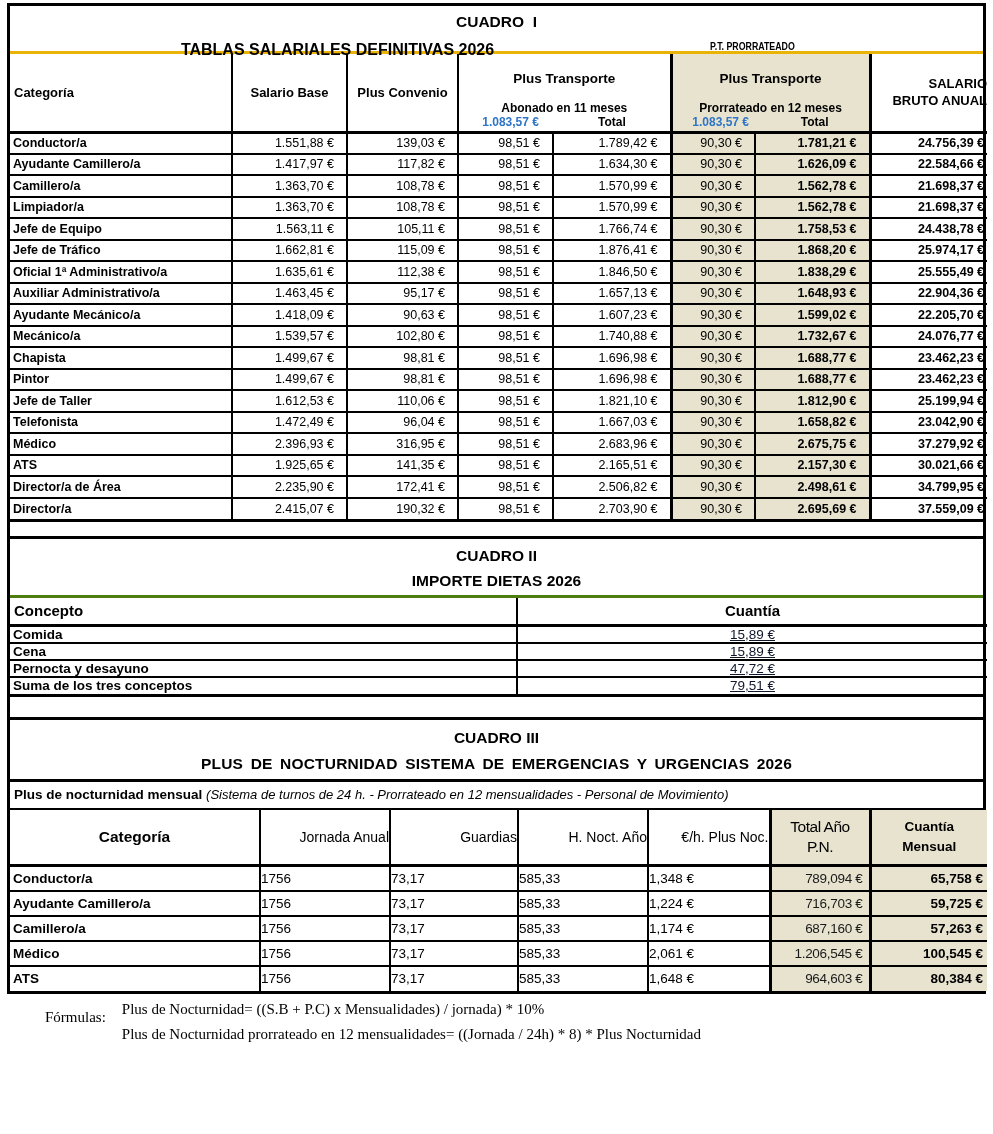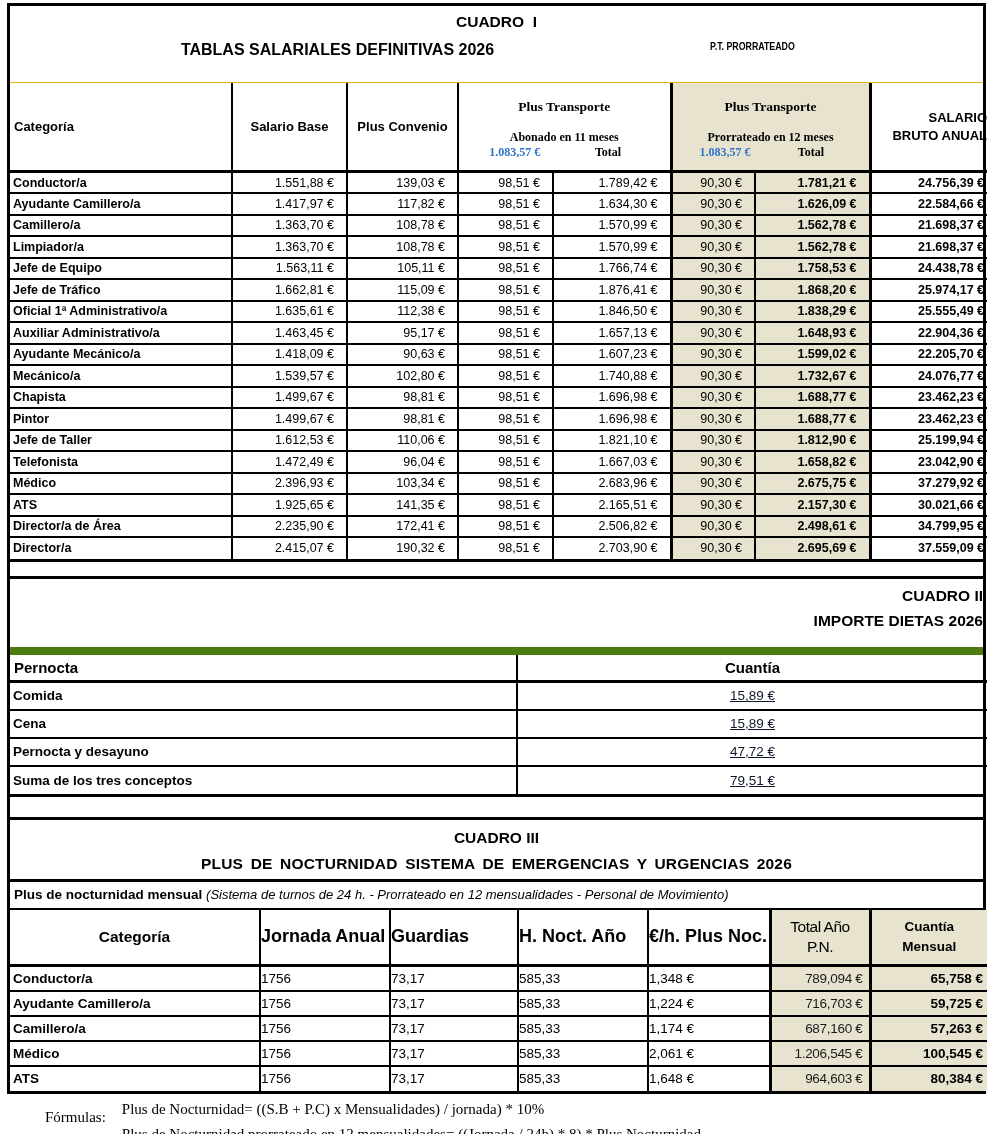--- a/index.html
+++ b/index.html
@@ -17,64 +17,64 @@
   .gap2 { height: 20px; }
 
   
   table { border-collapse: collapse; border-style: hidden; width: 100%; table-layout: fixed; }
   th, td { border: 2px solid #000; }
 
   .beige { background: #e7e3cf; }
   .blue  { color: #2e74c8; }
 
   
-  .t1-title { position: relative; height: 77px; border-bottom: 1px solid #eab308; }
+  .t1-title { position: relative; height: 48px; border-bottom: 3px solid #eab308; }
   .t1-l1 { text-align: center; padding-top: 7px; font-weight: bold; font-size: 15.5px; white-space: pre; }
   .t1-l2 { position: absolute; top: 35px; left: 0; width: 655px; text-align: center; font-weight: bold; font-size: 16px; }
   .pt-label { position: absolute; top: 34px; left: 700px; font-size: 11px; font-weight: bold;
               transform: scaleX(0.8); transform-origin: left center; white-space: nowrap; }
 
   .tbl1 col.w-cat  { width: 222px; }
   .tbl1 col.w-sb   { width: 115px; }
   .tbl1 col.w-pc   { width: 111px; }
   .tbl1 col.w-pt11 { width: 95px;  }
   .tbl1 col.w-t11  { width: 118px; }
   .tbl1 col.w-pt12 { width: 84px;  }
   .tbl1 col.w-t12  { width: 115px; }
   .tbl1 col.w-sba  { width: 117px; }
 
   .tbl1 thead th { height: 78px; border-bottom: 3px solid #000; font-size: 13px; }
   .h-cat { text-align: left; padding-left: 4px; font-size: 16px; vertical-align: middle; }
   .h-c   { text-align: center; vertical-align: middle; font-size: 13px; }
-  .h-pt  { vertical-align: bottom; padding: 8px; font-family: Liberation Serif, serif; }
+  .h-pt  { vertical-align: bottom; padding: 0; }
   .pt-top { text-align: center; font-size: 13.5px; margin-bottom: 15px; margin-top: 8px; }
   .pt-mid { text-align: center; font-size: 12px; }
   .pt-bot { display: flex; padding: 0 4px 2px 4px; font-size: 12px; }
   .pt-bot .blue { width: 47%; text-align: center; font-weight: bold; }
   .pt-bot .pt-total { width: 53%; text-align: center; }
   .h-sba { text-align: right; vertical-align: middle; font-size: 13.5px; line-height: 1.35; margin-left: 46px; }
   .bl3 { border-left: 3px solid #000 !important; }
 
   .tbl1 tbody td { height: 21.5px; font-size: 12.5px; }
   .c-cat { font-weight: bold; text-align: left; padding-left: 3px; font-size: 13px; }
   .c-n   { text-align: right; padding-right: 12px; }
   .c-bg  { background: #e7e3cf; }
   .c-tb  { font-weight: bold; }
   .c-sba { text-align: right; padding-right: 3px; font-weight: bold; }
 
   
-  .t2-title { height: 76px; border-bottom: 8px solid #4d7c0f; text-align: right; }
+  .t2-title { height: 59px; border-bottom: 3px solid #4d7c0f; text-align: center; }
   .t2-l1 { padding-top: 8px; font-weight: bold; font-size: 15.5px; }
   .t2-l2 { padding-top: 7px; font-weight: bold; font-size: 15.5px; }
   .tbl2 col.w-con { width: 507px; }
   .tbl2 col.w-cua { width: 470px; }
   .tbl2 thead th { height: 27px; border-bottom: 3px solid #000; }
   .h2-con { text-align: left; padding-left: 4px; font-size: 15px; }
   .h2-cua { text-align: center; font-size: 15px; }
-  .tbl2 tbody td { height: 28px; font-size: 13.5px; }
+  .tbl2 tbody td { height: 17px; font-size: 13.5px; }
   .c2-lab { font-weight: bold; text-align: left; padding-left: 3px; }
   .c2-val { text-align: center; font-weight: normal; color: #0f172a; text-decoration: underline; }
 
   
   .t3-title { height: 62px; border-bottom: 3px solid #000; text-align: center; }
   .t3-l1 { padding-top: 9px; font-weight: bold; font-size: 15.5px; }
   .t3-l2 { padding-top: 8px; font-weight: bold; font-size: 15.5px; word-spacing: 3px; letter-spacing: 0.2px; }
   .t3-sub { height: 28px; border-bottom: 2px solid #000; padding: 5px 0 0 4px; font-size: 13.5px; white-space: nowrap; }
   .t3-sub .sub-b { font-weight: bold; }
   .t3-sub .sub-i { font-style: italic; font-size: 13px; }
@@ -82,21 +82,21 @@
   .tbl3 col.w3-cat { width: 250px; }
   .tbl3 col.w3-ja  { width: 130px; }
   .tbl3 col.w3-gu  { width: 128px; }
   .tbl3 col.w3-hn  { width: 130px; }
   .tbl3 col.w3-eh  { width: 122px; }
   .tbl3 col.w3-pn  { width: 100px; }
   .tbl3 col.w3-cm  { width: 117px; }
 
   .tbl3 thead th { height: 56px; border-bottom: 3px solid #000; vertical-align: middle; }
   .h3-cat { font-size: 15.5px; font-weight: bold; text-align: center; }
-  .h3-c   { font-size: 18px; font-weight: bold; text-align: left; }
+  .h3-c   { font-size: 14px; font-weight: normal; text-align: right; }
   .h3-pn  { font-size: 15.5px; font-weight: normal; text-align: center; line-height: 1.3;
             letter-spacing: -0.5px; }
   .h3-cm  { font-size: 13.5px; font-weight: bold; text-align: center; line-height: 1.45; }
 
   .tbl3 tbody td { height: 25px; font-size: 13.5px; }
   .c3-cat { font-weight: bold; text-align: left; padding-left: 3px; }
   .c3-c   { text-align: left; }
   .c3-pn  { text-align: right; padding-right: 6px; font-size: 11.5px; letter-spacing: -0.3px; color: #1a1a1a; }
   .c3-cm  { text-align: right; padding-right: 4px; font-weight: bold; }
 
@@ -292,21 +292,21 @@
             <td class="c-n">96,04 €</td>
             <td class="c-n">98,51 €</td>
             <td class="c-n">1.667,03 €</td>
             <td class="c-n c-bg bl3">90,30 €</td>
             <td class="c-n c-bg c-tb">1.658,82 €</td>
             <td class="c-sba bl3">23.042,90 €</td>
           </tr>
           <tr>
             <td class="c-cat">Médico</td>
             <td class="c-n">2.396,93 €</td>
-            <td class="c-n">103,34 €</td>
+            <td class="c-n">316,95 €</td>
             <td class="c-n">98,51 €</td>
             <td class="c-n">2.683,96 €</td>
             <td class="c-n c-bg bl3">90,30 €</td>
             <td class="c-n c-bg c-tb">2.675,75 €</td>
             <td class="c-sba bl3">37.279,92 €</td>
           </tr>
           <tr>
             <td class="c-cat">ATS</td>
             <td class="c-n">1.925,65 €</td>
             <td class="c-n">141,35 €</td>
@@ -347,21 +347,21 @@
       <div class="t2-l1">CUADRO II</div>
       <div class="t2-l2">IMPORTE DIETAS 2026</div>
     </div>
     <table class="tbl2">
       <colgroup>
           <col class="w-con">
           <col class="w-cua">
         </colgroup>
       <thead>
         <tr>
-          <th class="h2-con">Pernocta</th>
+          <th class="h2-con">Concepto</th>
           <th class="h2-cua">Cuantía</th>
         </tr>
       </thead>
       <tbody>
           <tr>
             <td class="c2-lab">Comida</td>
             <td class="c2-val">15,89 €</td>
           </tr>
           <tr>
             <td class="c2-lab">Cena</td>

